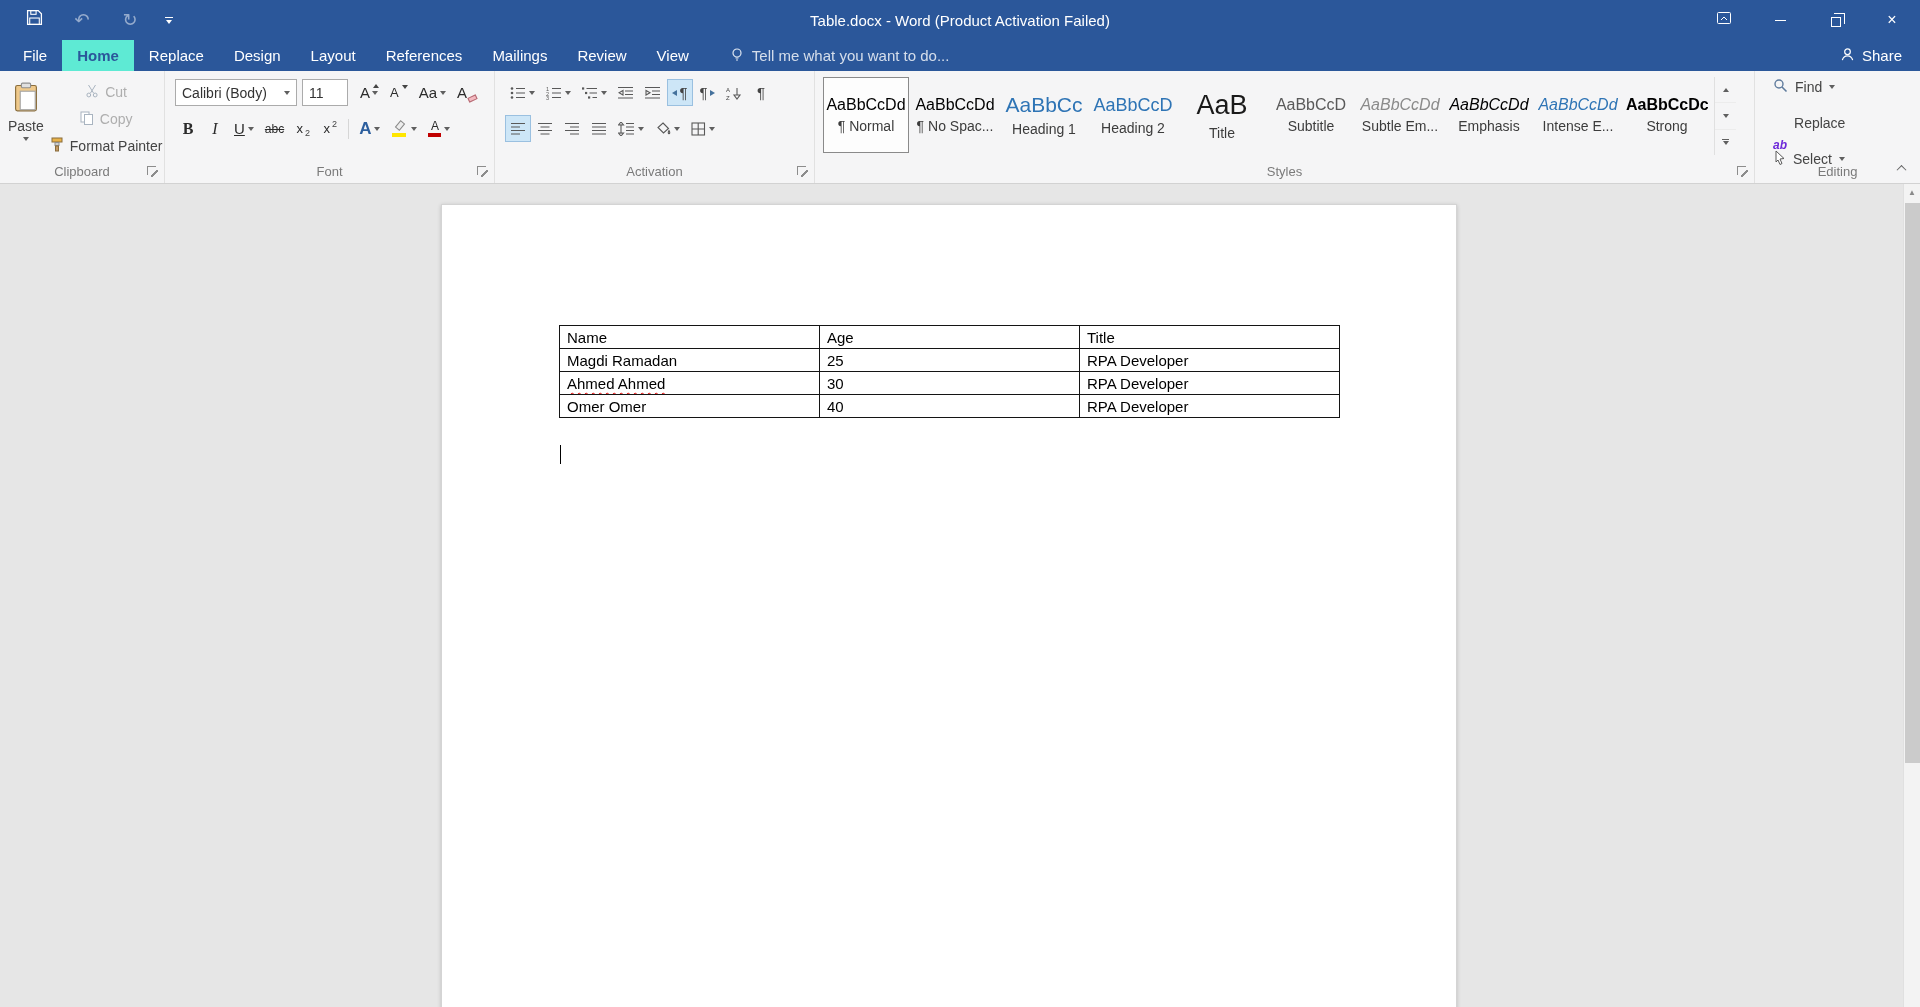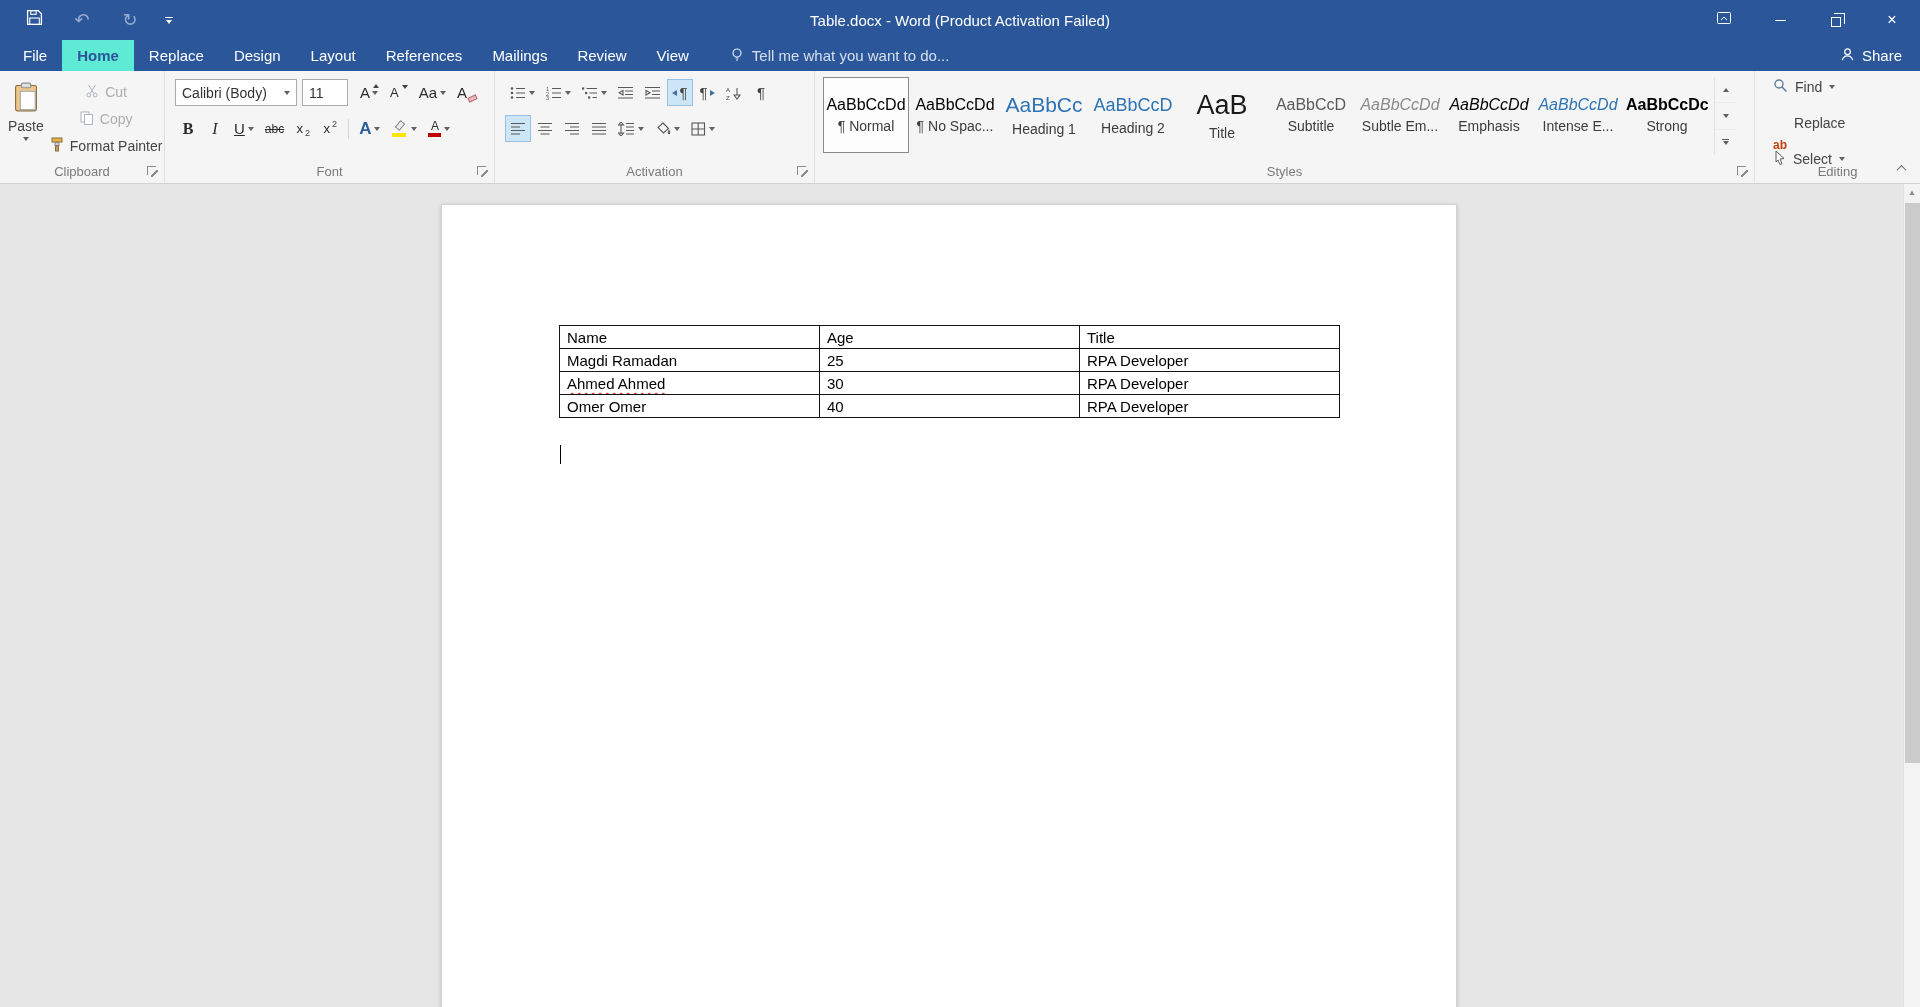--- a/index.html
+++ b/index.html
@@ -105,21 +105,21 @@
   .p-strong { font-weight:bold; }
   .styles-scroll { width:22px; height:78px; display:flex; flex-direction:column; border-left:1px solid #e0e0e0; margin-left:4px; }
   .sgal-btn { flex:1; display:flex; align-items:center; justify-content:center; border-bottom:1px solid #ececec; }
   .sgal-btn:last-child { border-bottom:none; }
   .more-ic { display:flex; flex-direction:column; align-items:center; gap:1px; }
   .more-ic .mbar2 { width:7px; height:1px; background:#5f5f5f; }
 
   
   .g-editing { flex:1; border-right:none; padding:7px 4px 24px 14px; display:flex; flex-direction:column; gap:14px; }
   .ed-item { display:flex; align-items:center; gap:7px; height:26px; font-size:14px; color:#444; padding:0 4px; }
-  .rep-ab { font-size:12px; color:#c2410c; font-weight:bold;margin-top:44px; }
+  .rep-ab { font-size:12px; font-style:italic; color:#6d28d9; font-weight:bold;margin-top:44px; }
   .collapse-ribbon { position:absolute; right:10px; bottom:8px; width:18px; height:14px; display:flex; align-items:center; justify-content:center; }
   .chev-up { width:7px; height:7px; border-left:1.5px solid #666; border-top:1.5px solid #666; transform:rotate(45deg) translate(1px,1px); }
 
   
   .docarea { position:absolute; left:0; top:184px; width:100%; height:823px; background:#e6e6e6; overflow:hidden; }
   .page { position:absolute; left:441px; top:20px; width:1016px; height:1150px; background:#fff; border:1px solid #d4d4d4; box-shadow:0 1px 4px rgba(0,0,0,.18); }
   .doc-table { position:absolute; left:117px; top:120px; width:780px; border-collapse:collapse; table-layout:fixed; }
   .doc-table td { border:1px solid #141414; height:23px; padding:1px 2px 0 7px; font-size:15px; color:#000; vertical-align:middle; overflow:hidden; white-space:nowrap; }
   td.wavy { text-decoration-line:underline; text-decoration-style:wavy; text-decoration-color:#e00000; text-decoration-thickness:1px; text-underline-offset:3px; }
   .caret-line { position:absolute; left:118px; top:240px; width:1px; height:19px; background:#000; animation:blink 1.06s steps(1) infinite; }

